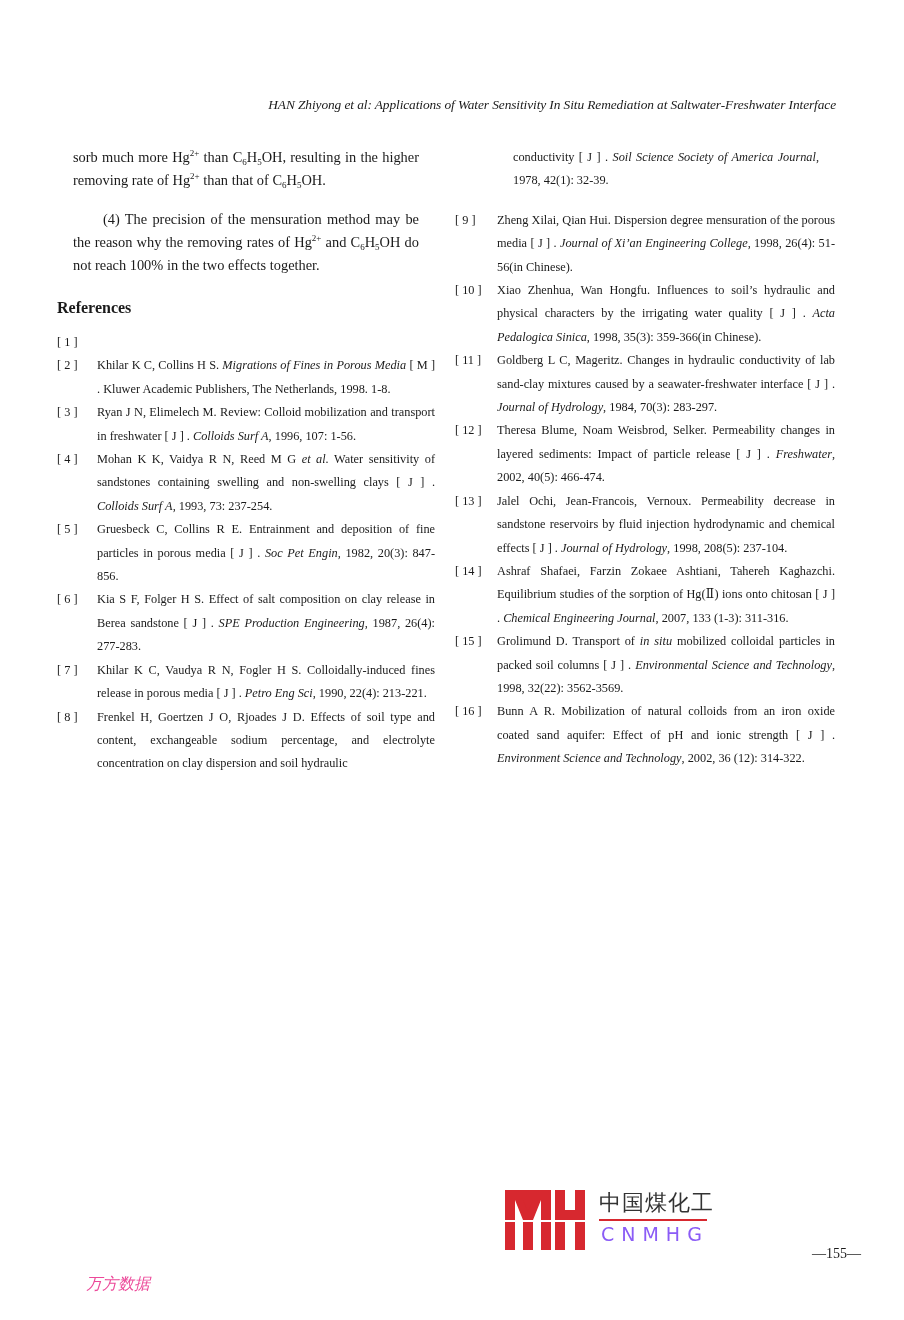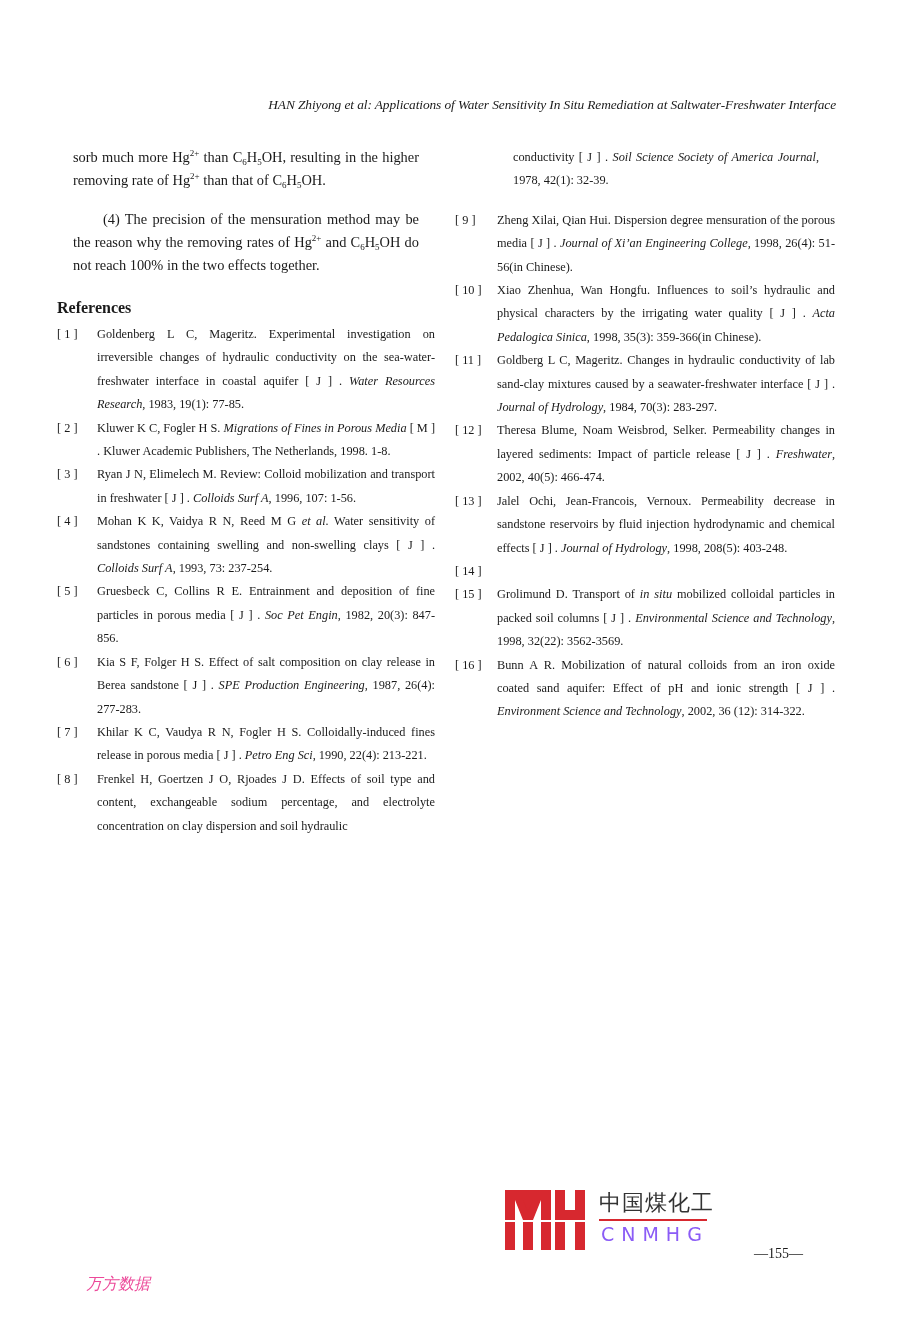--- a/index.html
+++ b/index.html
@@ -8,57 +8,56 @@
     .running-head { position: absolute; top: 97px; left: 0; width: 836px; text-align: right;
       font-style: italic; font-size: 13.4px; letter-spacing: -0.1px; }
     .col { position: absolute; top: 130px; width: 378px; }
     .col-left { left: 57px; }
     .col-right { left: 455px; width: 380px; }
     .body-text { font-size: 14.4px; line-height: 23px; text-align: justify; margin: 16px; }
     .body-text.indent { text-indent: 30px; }
     sup, sub { font-size: 9px; line-height: 0; }
     sup { vertical-align: 6px; }
     sub { vertical-align: -3px; }
-    .section-title { font-weight: bold; font-size: 16px; margin: 22px 0 6px 0; }
+    .section-title { font-weight: bold; font-size: 16px; margin: 22px 0 14px 0; }
     .ref { display: flex; font-size: 12.3px; line-height: 23.4px; margin: 0; }
     .ref .num { flex: 0 0 40px; white-space: nowrap; }
     .col-right .ref .num { flex: 0 0 42px; }
     .ref .txt { flex: 1; text-align: justify; }
     .ref-cont { font-size: 12.3px; line-height: 23.4px; text-align: justify; padding-left: 40px; margin: 16px; }
     .col-right .ref-cont { padding-left: 42px; }
     i { font-style: italic; }
     .logo { position: absolute; left: 505px; top: 1188px; width: 210px; height: 64px; }
     .logo-mark { position: absolute; left: 0; top: 2px; }
     .logo-cn { position: absolute; left: 94px; top: 0; font-family: "DejaVu Sans", sans-serif;
       font-size: 22px; color: #333; letter-spacing: 1px; }
     .logo-line { position: absolute; left: 94px; top: 31px; width: 108px; height: 2px; background: #d7282f; }
     .logo-en { position: absolute; left: 96px; top: 35px; font-family: "DejaVu Sans", sans-serif;
       font-size: 19px; color: #8b5cf6; letter-spacing: 7px; }
-    .page-number { position: absolute; top: 1246px; left: 754px; font-size: 14px; }
+    .page-number { position: absolute; top: 1246px; left: 812px; font-size: 14px; }
     .footer-source { position: absolute; top: 1274px; left: 86px; font-family: "DejaVu Sans", sans-serif;
       font-size: 16px; color: #ec4899; font-style: italic; }
   </style>
 </head>
 <body>
 
 <div class="running-head">HAN Zhiyong  et al: Applications of Water Sensitivity In Situ Remediation at Saltwater-Freshwater Interface</div>
 
 <div class="col col-left">
   <p class="body-text"><span>sorb much more Hg</span><sup>2+</sup><span> than C</span><sub>6</sub><span>H</span><sub>5</sub><span>OH, resulting in the higher removing rate of Hg</span><sup>2+</sup><span> than that of C</span><sub>6</sub><span>H</span><sub>5</sub><span>OH.</span></p>
   <p class="body-text indent"><span>(4) The precision of the mensuration method may be the reason why the removing rates of Hg</span><sup>2+</sup><span> and C</span><sub>6</sub><span>H</span><sub>5</sub><span>OH do not reach 100% in the two effects together.</span></p>
 
   <div class="section-title">References</div>
 
   <div class="ref">
       <span class="num">[ 1 ]</span>
-      <span class="txt"><span>Goldenberg L C, Mageritz. Experimental investigation on irreversible changes of hydraulic conductivity on the sea-water-freshwater interface in coastal aquifer [ J ] . </span><i>Water Resources Research</i><span>, 1983, 19(1): 77-85.</span></span>
     </div>
   <div class="ref">
       <span class="num">[ 2 ]</span>
-      <span class="txt"><span>Kluwer K C, Fogler H S. </span><i>Migrations of Fines in Porous Media</i><span> [ M ] . Kluwer Academic Publishers, The Netherlands, 1998. 1-8.</span></span>
+      <span class="txt"><span>Khilar K C, Collins H S. </span><i>Migrations of Fines in Porous Media</i><span> [ M ] . Kluwer Academic Publishers, The Netherlands, 1998. 1-8.</span></span>
     </div>
   <div class="ref">
       <span class="num">[ 3 ]</span>
       <span class="txt"><span>Ryan J N, Elimelech M. Review: Colloid mobilization and transport in freshwater [ J ] . </span><i>Colloids Surf A</i><span>, 1996, 107: 1-56.</span></span>
     </div>
   <div class="ref">
       <span class="num">[ 4 ]</span>
       <span class="txt"><span>Mohan K K, Vaidya R N, Reed M G </span><i>et al.</i><span> Water sensitivity of sandstones containing swelling and non-swelling clays [ J ] . </span><i>Colloids Surf A</i><span>, 1993, 73: 237-254.</span></span>
     </div>
   <div class="ref">
@@ -92,24 +91,25 @@
   <div class="ref">
       <span class="num">[ 11 ]</span>
       <span class="txt"><span>Goldberg L C, Mageritz. Changes in hydraulic conductivity of lab sand-clay mixtures caused by a seawater-freshwater interface [ J ] . </span><i>Journal of Hydrology</i><span>, 1984, 70(3): 283-297.</span></span>
     </div>
   <div class="ref">
       <span class="num">[ 12 ]</span>
       <span class="txt"><span>Theresa Blume, Noam Weisbrod, Selker. Permeability changes in layered sediments: Impact of particle release [ J ] . </span><i>Freshwater</i><span>, 2002, 40(5): 466-474.</span></span>
     </div>
   <div class="ref">
       <span class="num">[ 13 ]</span>
-      <span class="txt"><span>Jalel Ochi, Jean-Francois, Vernoux. Permeability decrease in sandstone reservoirs by fluid injection hydrodynamic and chemical effects [ J ] .  </span><i>Journal of Hydrology</i><span>, 1998, 208(5): 403-248.</span></span>
+      <span class="txt"><span>Jalel Ochi, Jean-Francois, Vernoux. Permeability decrease in sandstone reservoirs by fluid injection hydrodynamic and chemical effects [ J ] .  </span><i>Journal of Hydrology</i><span>, 1998, 208(5): 237-104.</span></span>
     </div>
   <div class="ref">
       <span class="num">[ 14 ]</span>
+      <span class="txt"><span>Ashraf Shafaei, Farzin Zokaee Ashtiani, Tahereh Kaghazchi. Equilibrium studies of the sorption of Hg(Ⅱ) ions onto chitosan [ J ] . </span><i>Chemical Engineering Journal</i><span>, 2007, 133 (1-3): 311-316.</span></span>
     </div>
   <div class="ref">
       <span class="num">[ 15 ]</span>
       <span class="txt"><span>Grolimund D. Transport of </span><i>in situ</i><span> mobilized colloidal particles in packed soil columns [ J ] . </span><i>Environmental Science and Technology</i><span>, 1998, 32(22): 3562-3569.</span></span>
     </div>
   <div class="ref">
       <span class="num">[ 16 ]</span>
       <span class="txt"><span>Bunn A R. Mobilization of natural colloids from an iron oxide coated sand aquifer: Effect of pH and ionic strength [ J ] . </span><i>Environment Science and Technology</i><span>, 2002, 36 (12): 314-322.</span></span>
     </div>
 </div>

